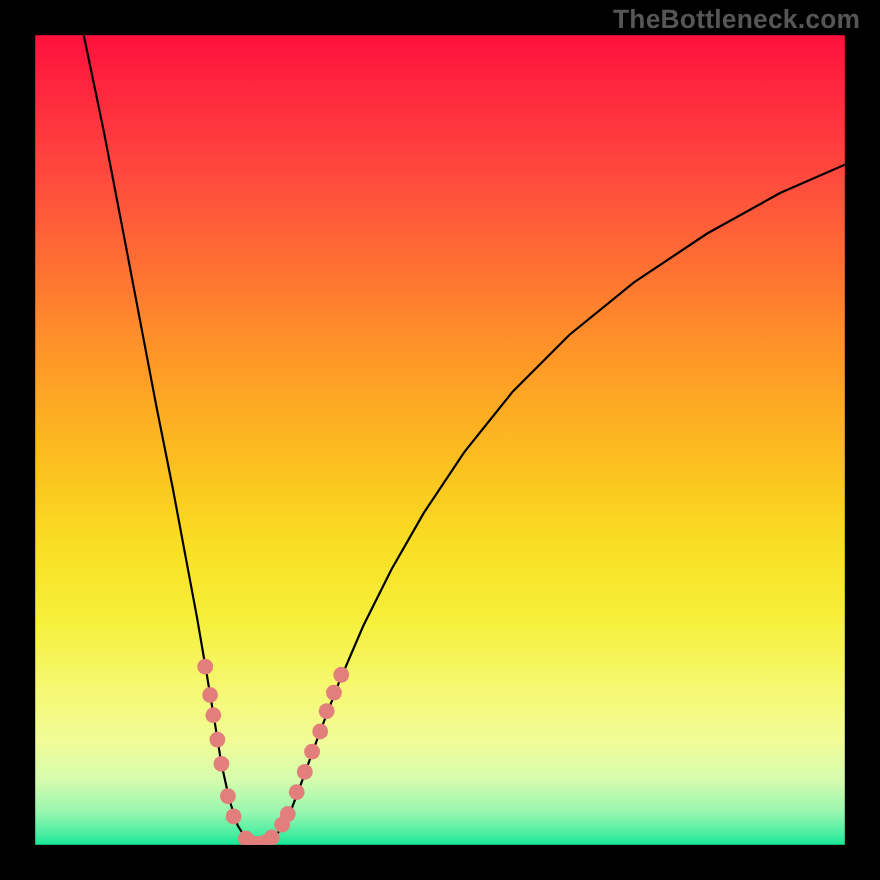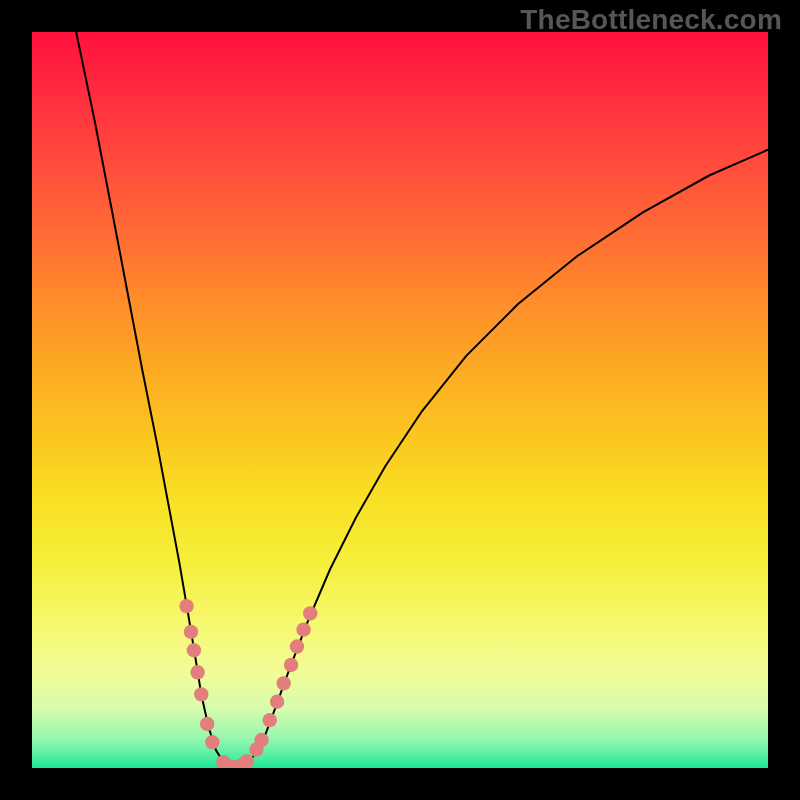--- a/index.html
+++ b/index.html
@@ -13,21 +13,21 @@
   .frame {
     position: absolute;
     inset: 0;
     background: #000000;
   }
   .watermark {
     position: absolute;
     top: 4px;
     right: 18px;
     font-family: Arial, Helvetica, sans-serif;
-    font-size: 28px;
+    font-size: 24px;
     font-weight: 600;
     color: #565656;
     letter-spacing: 0.2px;
     user-select: none;
   }
   .plot {
     position: absolute;
     left: 32px;
     top: 32px;
     width: 736px;

